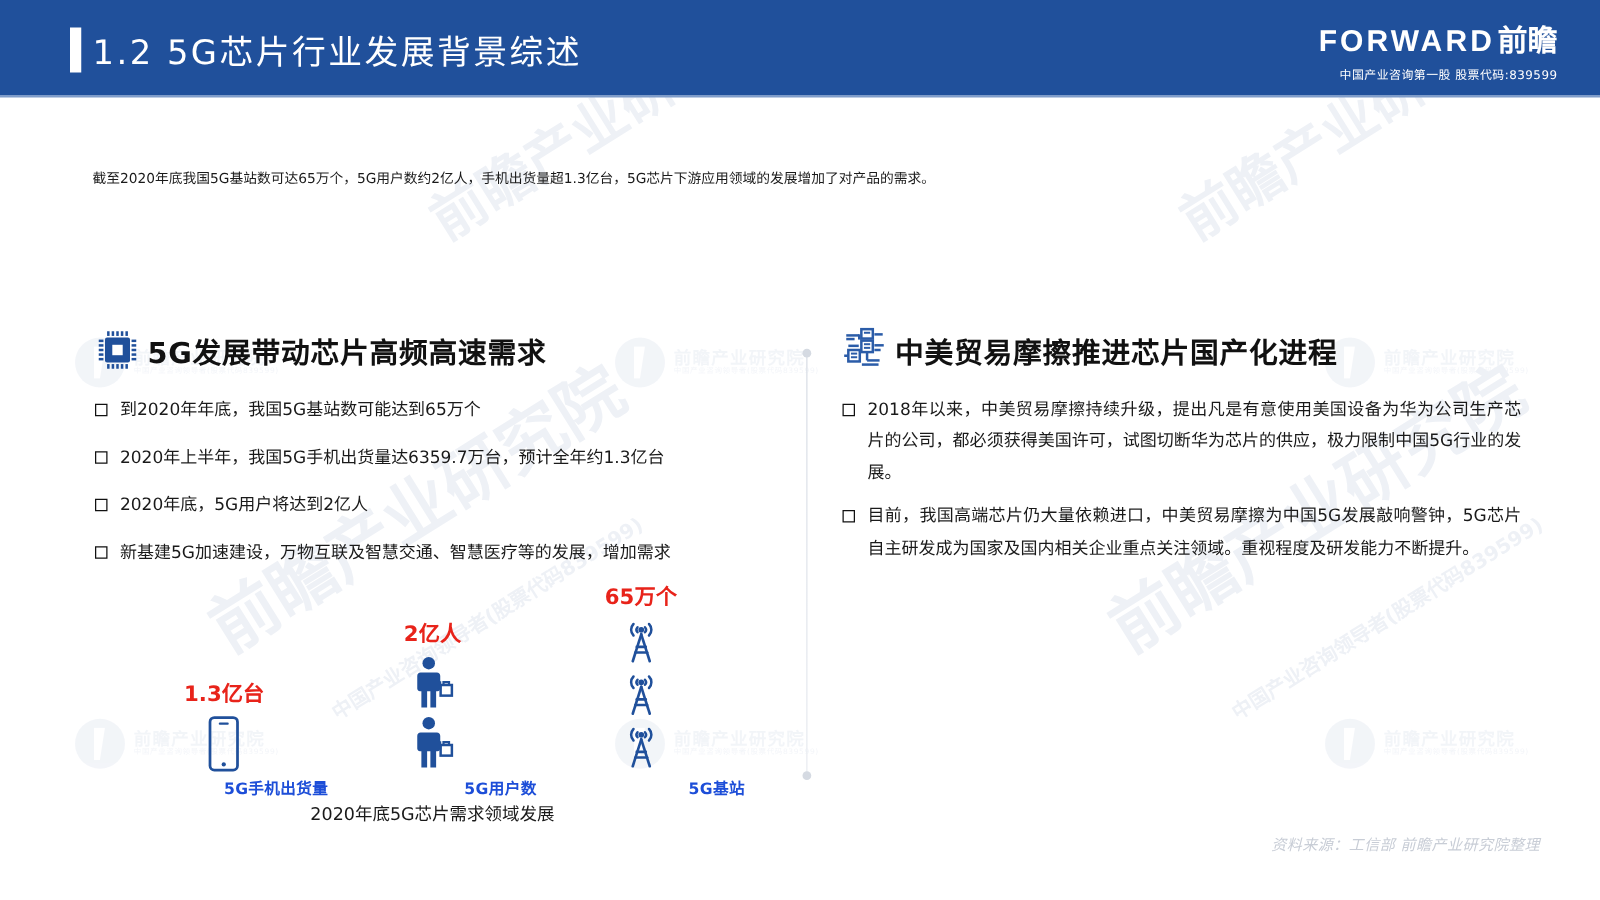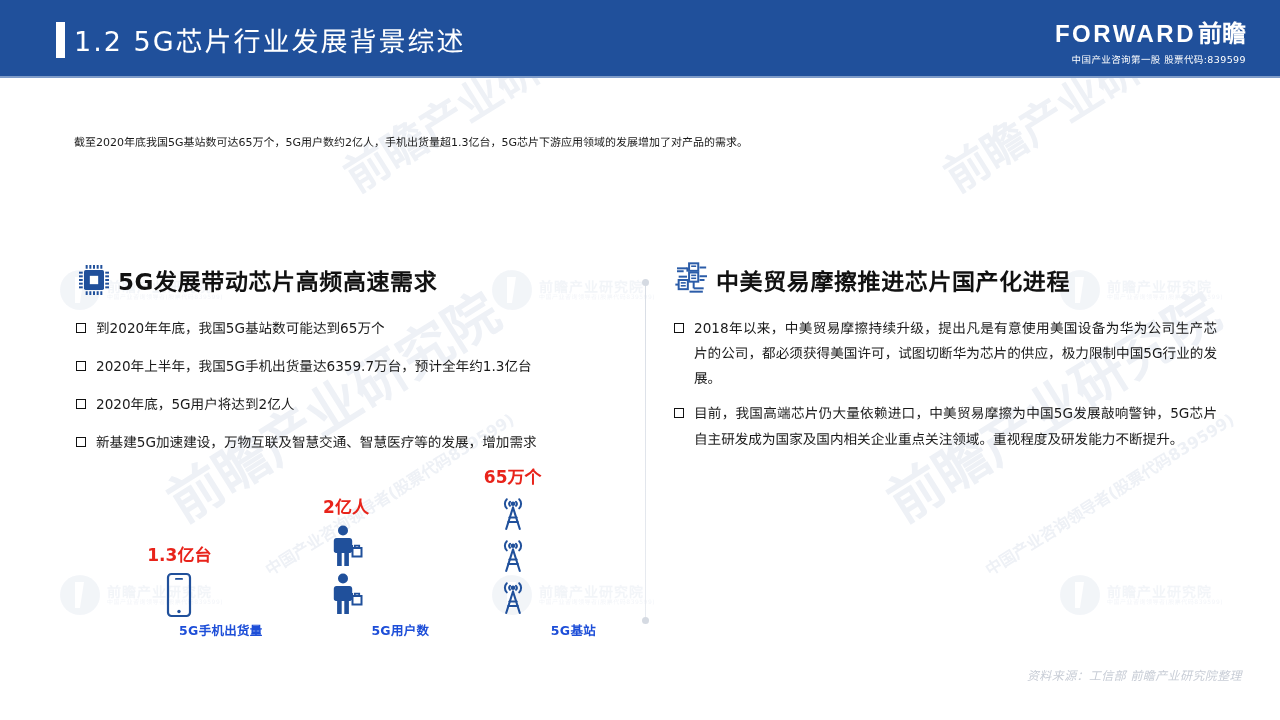--- a/index.html
+++ b/index.html
@@ -115,21 +115,21 @@
     position:absolute; top:192px; width:100%; text-align:right;
     color:#1d4ed8; font-size:12.5px; font-weight:700; letter-spacing:.3px;
   }
   .info-cap {
     position:absolute; left:0; top:212px; width:500px; text-align:center;
     color:#1a1a1a; font-size:14px;
   }
 
   
   .source {
-    position:absolute; right:38px; top:666px;
+    position:absolute; right:48px; top:666px;
     color:#c8cdd6; font-size:12px; font-style:italic; letter-spacing:.4px;
   }
 </style>
 </head>
 <body>
 
 <div id="slide">
 
   <div class="wm" style="left:60px;  top:270px;">
     <div class="wm-globe"></div>
@@ -319,20 +319,21 @@
               <path d="M20 13.5 26.8 35"></path>
               <path d="M16.4 23.5h7.2"></path>
               <path d="M15.3 28h9.4"></path>
             </g>
           </svg>
         </div>
         <div class="info-label">5G基站</div>
       </div>
 
     </div>
+    <div class="info-cap">2020年底5G芯片需求领域发展</div>
   </div>
 
   <div class="col-right">
     <div class="sec-head">
       <svg class="sec-icon" viewBox="0 0 48 48">
         <g stroke="#2B5CA8" stroke-width="2.4" fill="none">
           <rect x="20.5" y="4" width="11" height="9"></rect>
           <rect x="20.5" y="15" width="11" height="11"></rect>
           <rect x="8" y="24" width="11" height="11"></rect>
           <path d="M6 10h12.5"></path>

